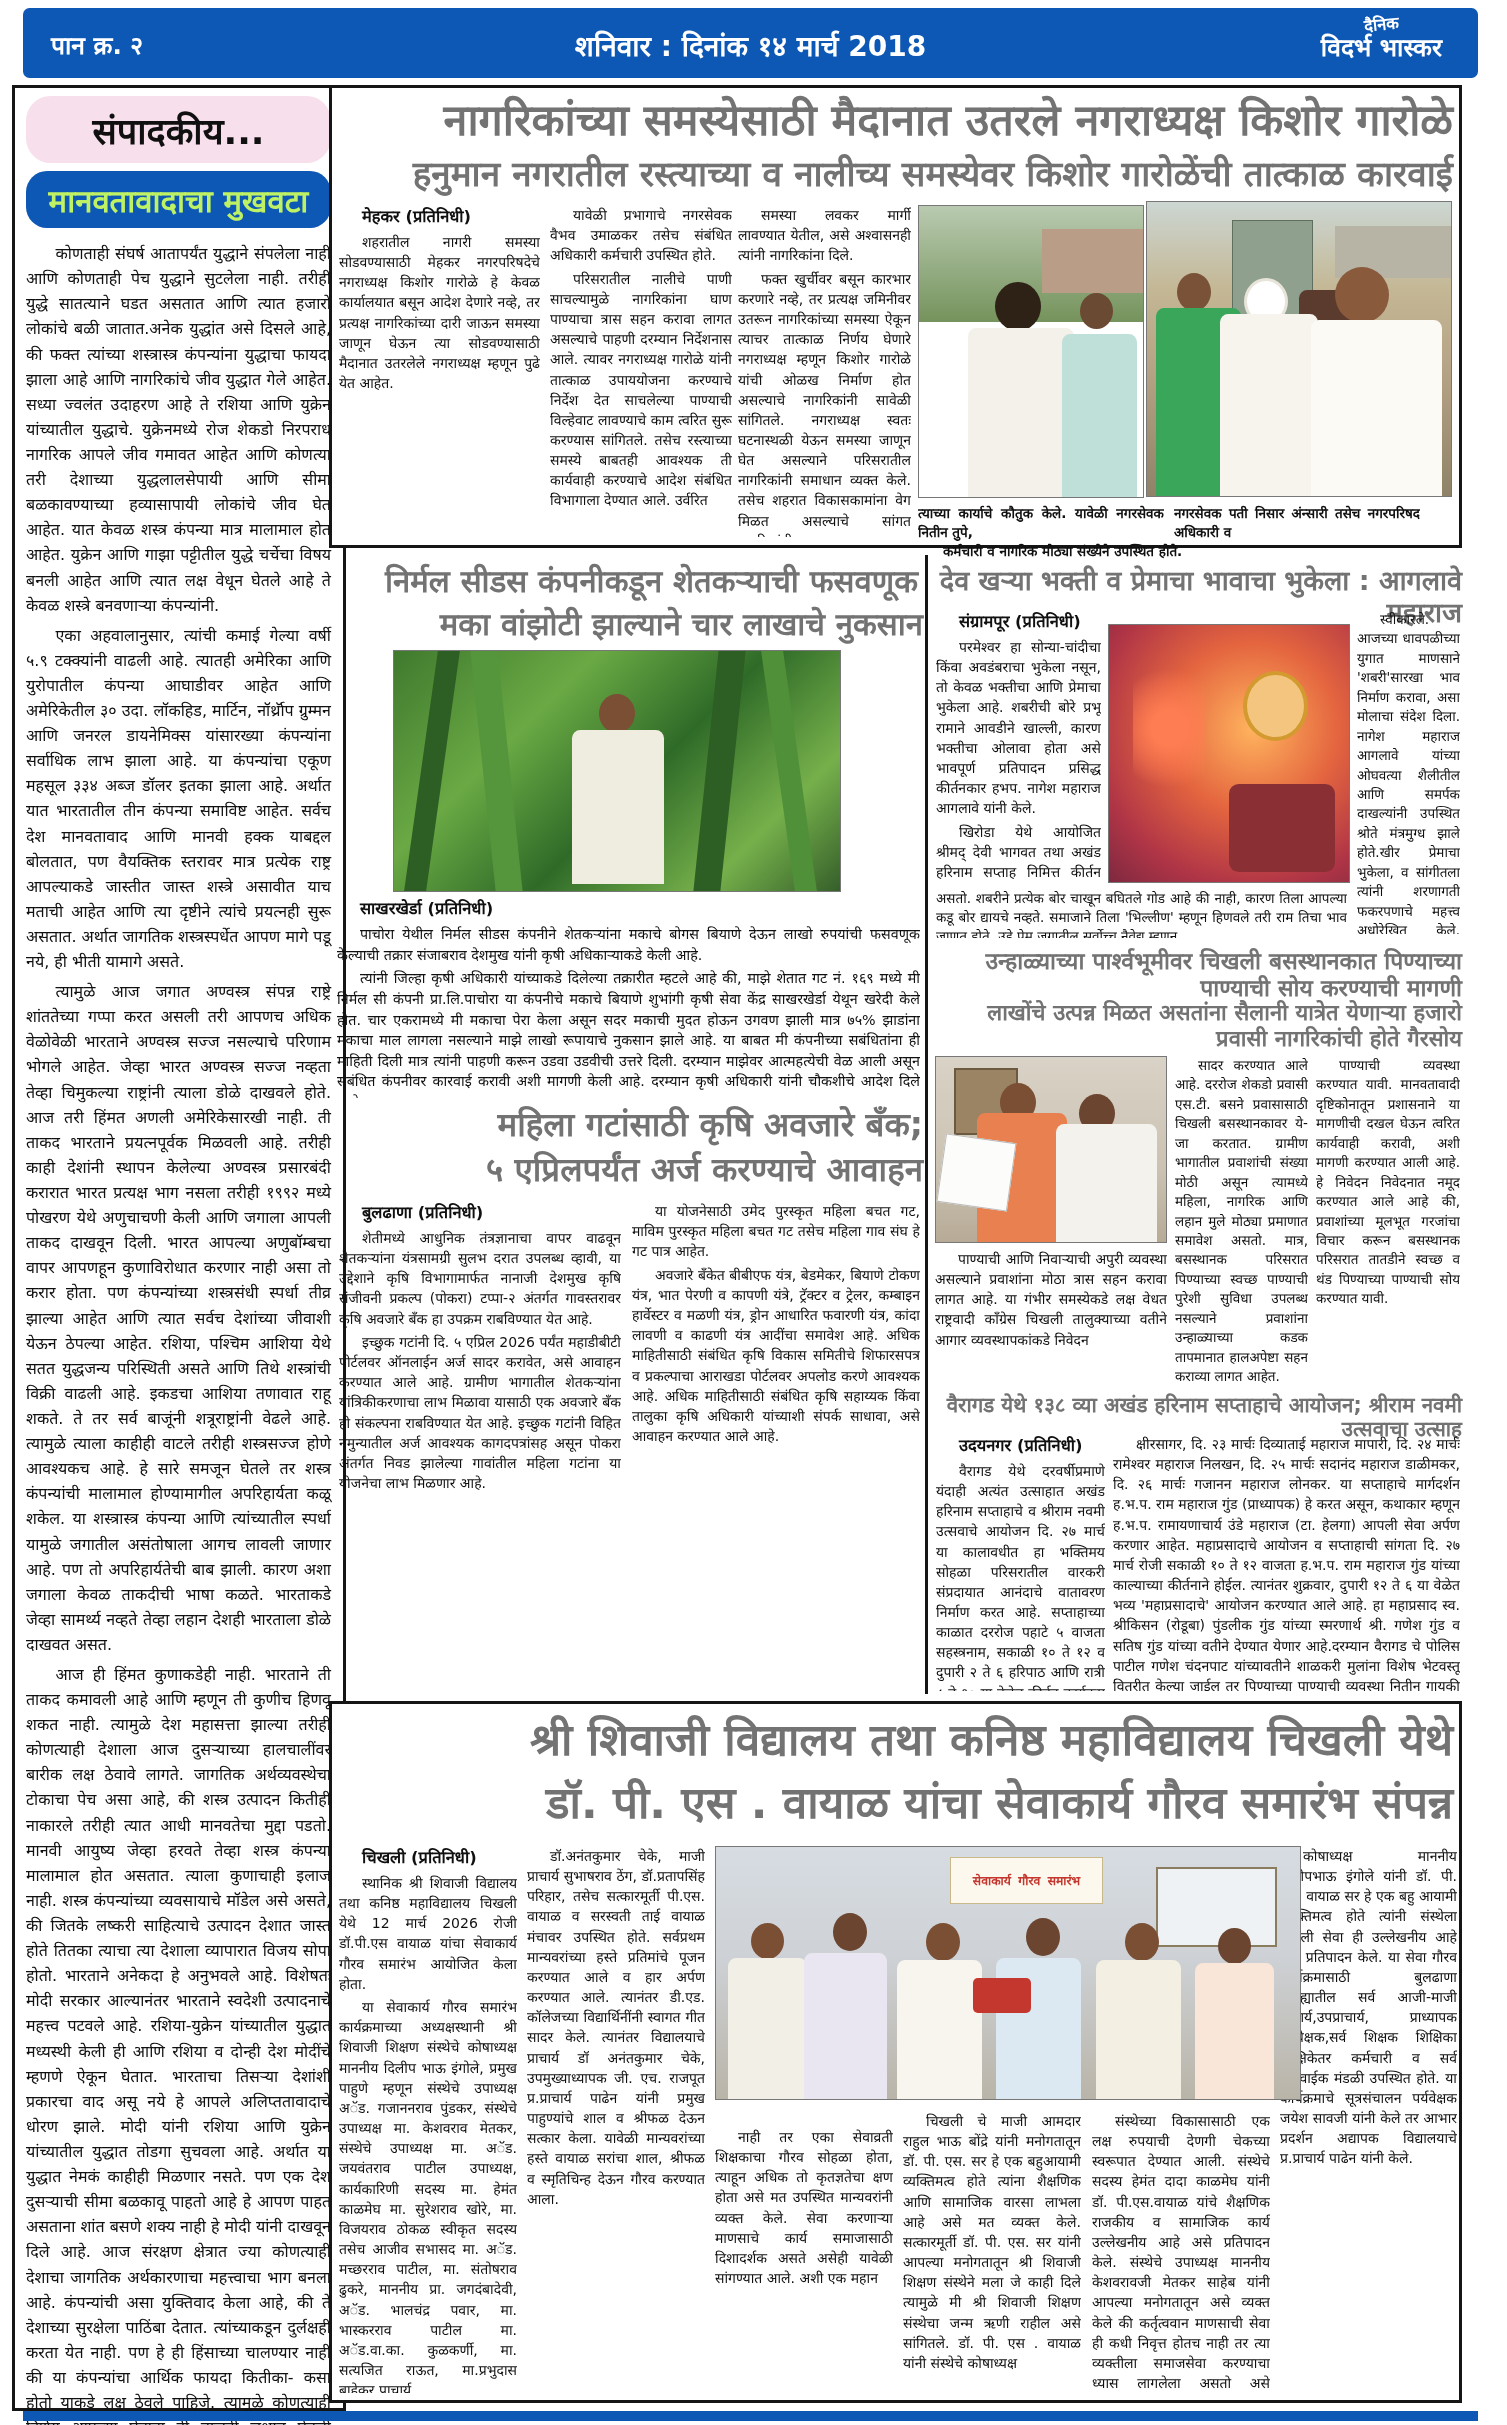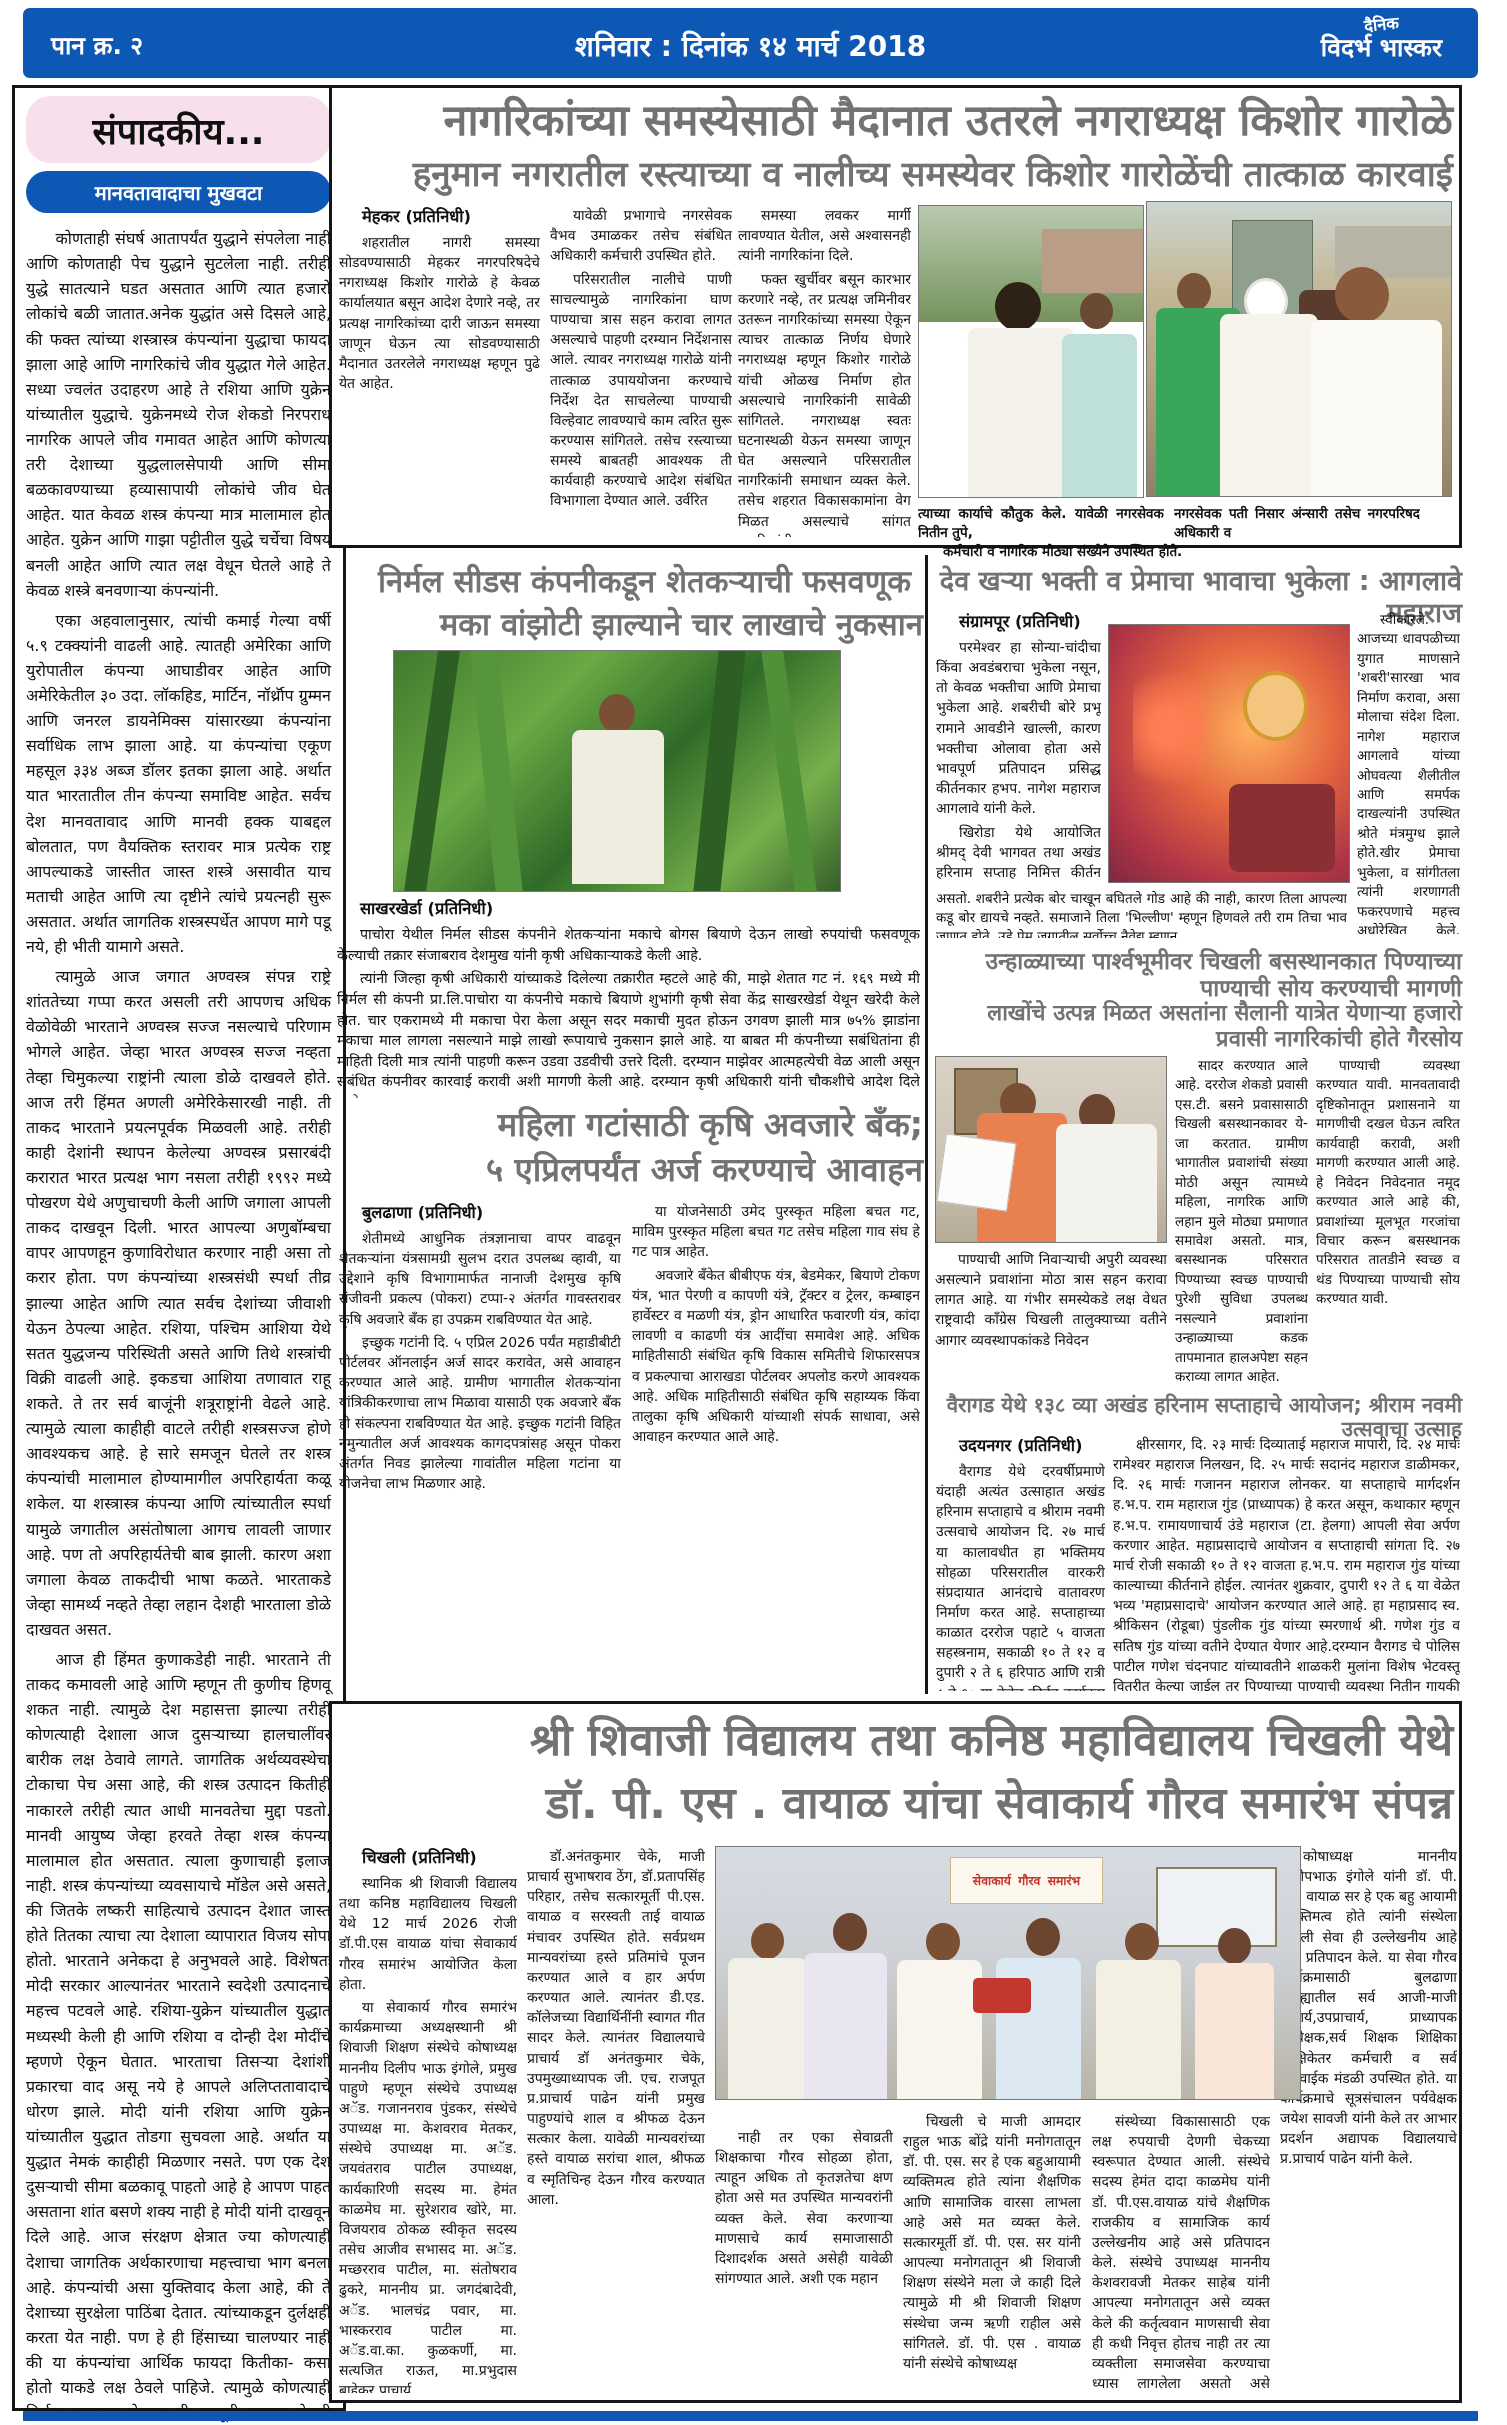--- a/index.html
+++ b/index.html
@@ -8,21 +8,21 @@
   
   .topbar{position:absolute;left:23px;top:8.2px;width:1455px;height:70px;background:#0d57b5;border-radius:6.5px;color:#fff;}
   .topbar .pageno{position:absolute;left:28px;top:19.6px;font-size:24.6px;font-weight:bold;}
   .topbar .date{position:absolute;left:0;right:0;top:18px;text-align:center;font-size:28px;font-weight:bold;}
   .topbar .brand{position:absolute;right:36px;top:8.2px;text-align:center;line-height:1.1;}
   .topbar .brand .b1{font-size:16.4px;font-weight:bold;display:block;transform:rotate(-6deg);}
   .topbar .brand .b2{font-size:24.6px;font-weight:bold;display:block;}
   
   .edbox{position:absolute;left:11.5px;top:85px;width:334px;height:2326px;border:3.3px solid #151515;background:#fff;box-sizing:border-box;padding:8.2px 11.5px;}
   .ed-label{background:#f7dfec;border-radius:24.6px;text-align:center;font-size:36px;font-weight:bold;padding:9.8px 0 8.2px;}
-  .ed-title{background:#0d57b5;color:#ffffff;border-radius:21px;text-align:center;font-size:20px;font-weight:bold;padding:7.4px 0;margin-top:8.2px;}
+  .ed-title{background:#0d57b5;color:#bef264;border-radius:21px;text-align:center;font-size:31px;font-weight:bold;padding:7.4px 0;margin-top:8.2px;}
   .ed-body{margin-top:13px;font-size:16px;line-height:1.57;text-align:justify;}
   .ed-body p{margin:0 0 4.9px;text-indent:29.5px;}
   
   .box{position:absolute;border:3.3px solid #151515;background:#fff;box-sizing:border-box;}
   .hl{position:absolute;text-align:right;font-weight:bold;color:#737373;line-height:1.18;}
   .col{position:absolute;font-size:14px;line-height:1.44;text-align:justify;overflow:hidden;}
   .col p{margin:0 0 3.3px;text-indent:23px;}
   .byline{font-weight:bold;font-size:16.4px;text-indent:23px;margin:0 0 3.3px;}
   .cap{position:absolute;font-size:13.5px;font-weight:600;line-height:1.4;text-align:justify;overflow:hidden;}
   .vrule{position:absolute;width:2.5px;background:#151515;}
@@ -92,21 +92,21 @@
     <div class="ph" style="left:62%;top:22%;width:54px;height:56px;background:#8a5a3c;"></div>
     <div class="pt" style="left:54%;top:40%;width:131px;height:60%;background:#fbfaf5;"></div>
   </div>
 
   <div class="cap" style="left:918px;top:504px;width:246px;height:38px;">त्याच्या कार्याचे कौतुक केले. यावेळी नगरसेवक नितीन तुपे,</div>
   <div class="cap" style="left:1174px;top:504px;width:246px;height:38px;">नगरसेवक पती निसार अंन्सारी तसेच नगरपरिषद अधिकारी व</div>
   <div class="cap" style="left:922px;top:542px;width:352px;height:19.6px;margin-left:21px;">कर्मचारी व नागरिक मोठ्या संख्येने उपस्थित होते.</div>
 
   <div class="vrule" style="left:925px;top:555px;height:1139px;"></div>
 
-  <div class="hl" style="left:319px;top:563px;width:592px;font-size:31px;">निर्मल सीडस कंपनीकडून शेतकऱ्याची फसवणूक</div>
+  <div class="hl" style="left:326px;top:563px;width:592px;font-size:31px;">निर्मल सीडस कंपनीकडून शेतकऱ्याची फसवणूक</div>
   <div class="hl" style="left:331px;top:606px;width:592px;font-size:31px;">मका वांझोटी झाल्याने चार लाखाचे नुकसान</div>
   <div class="photo" style="left:393px;top:650px;width:448px;height:242px;background:linear-gradient(135deg,#3f7a2e 0%,#6aa944 30%,#2f6b28 55%,#76b04b 80%,#355f2a 100%);">
     <div style="position:absolute;left:6%;top:0;width:5%;height:100%;background:#2d5e24;transform:skewX(-8deg);"></div>
     <div style="position:absolute;left:20%;top:0;width:6%;height:100%;background:#55953c;transform:skewX(6deg);"></div>
     <div style="position:absolute;left:70%;top:0;width:6%;height:100%;background:#2d5e24;transform:skewX(-6deg);"></div>
     <div style="position:absolute;left:86%;top:0;width:5%;height:100%;background:#509038;transform:skewX(8deg);"></div>
     <div class="ph" style="left:46%;top:18%;width:36px;height:39px;background:#7a4f34;"></div>
     <div class="pt" style="left:40%;top:33%;width:92px;height:64%;background:#efece0;"></div>
   </div>
   <div class="col" style="left:337px;top:897px;width:583px;height:201px;font-size:14.3px;">

